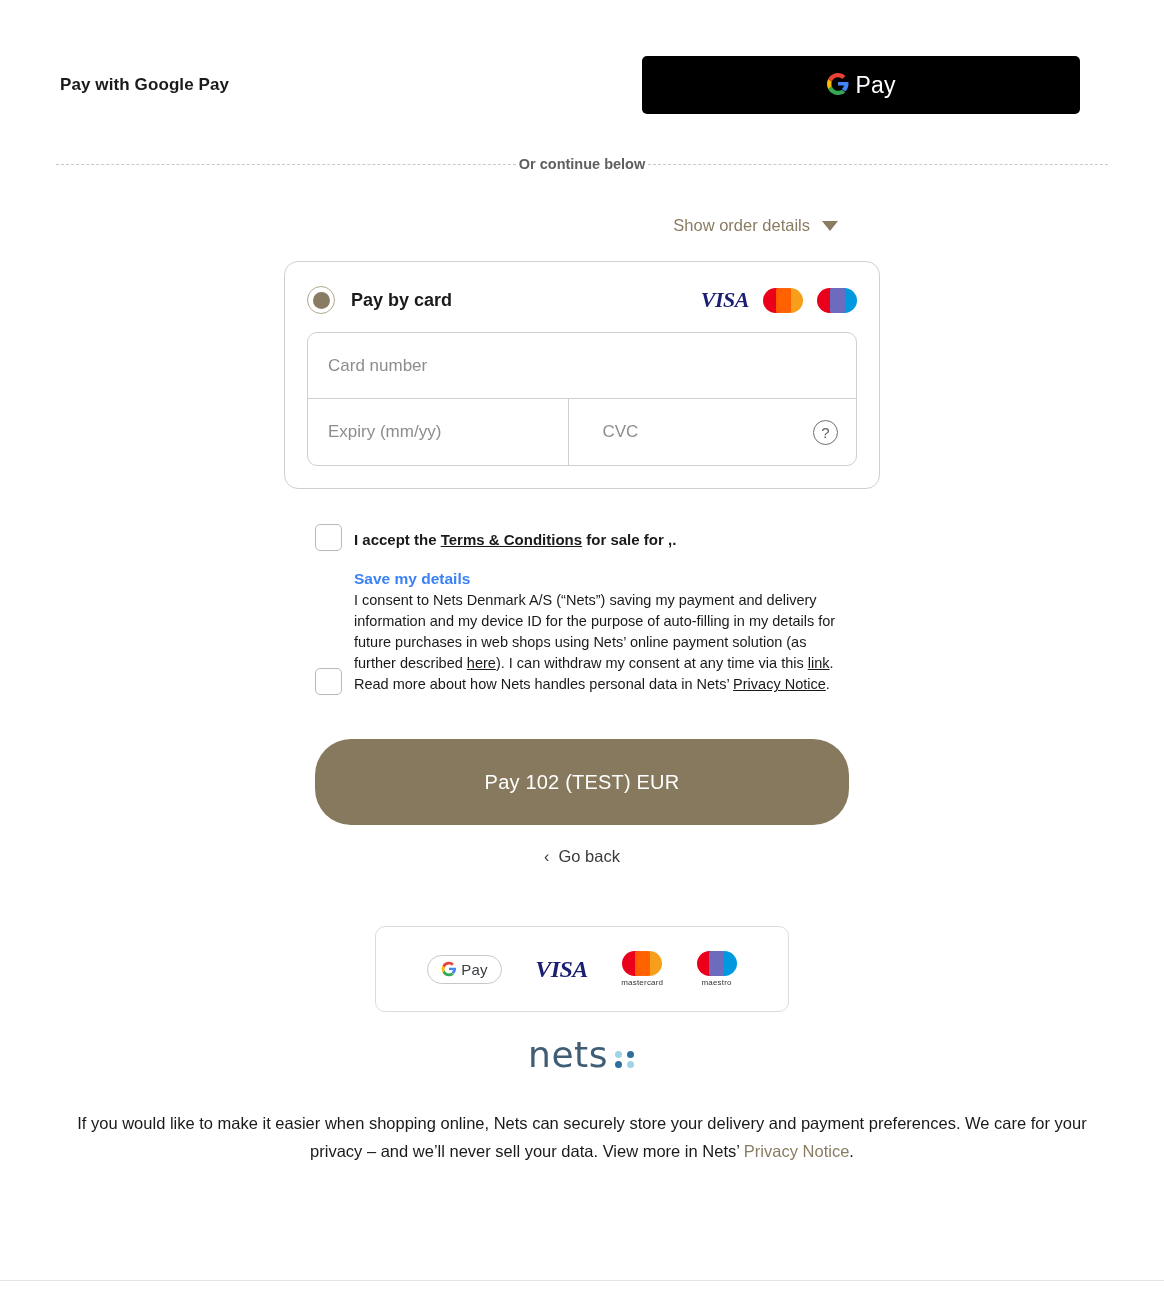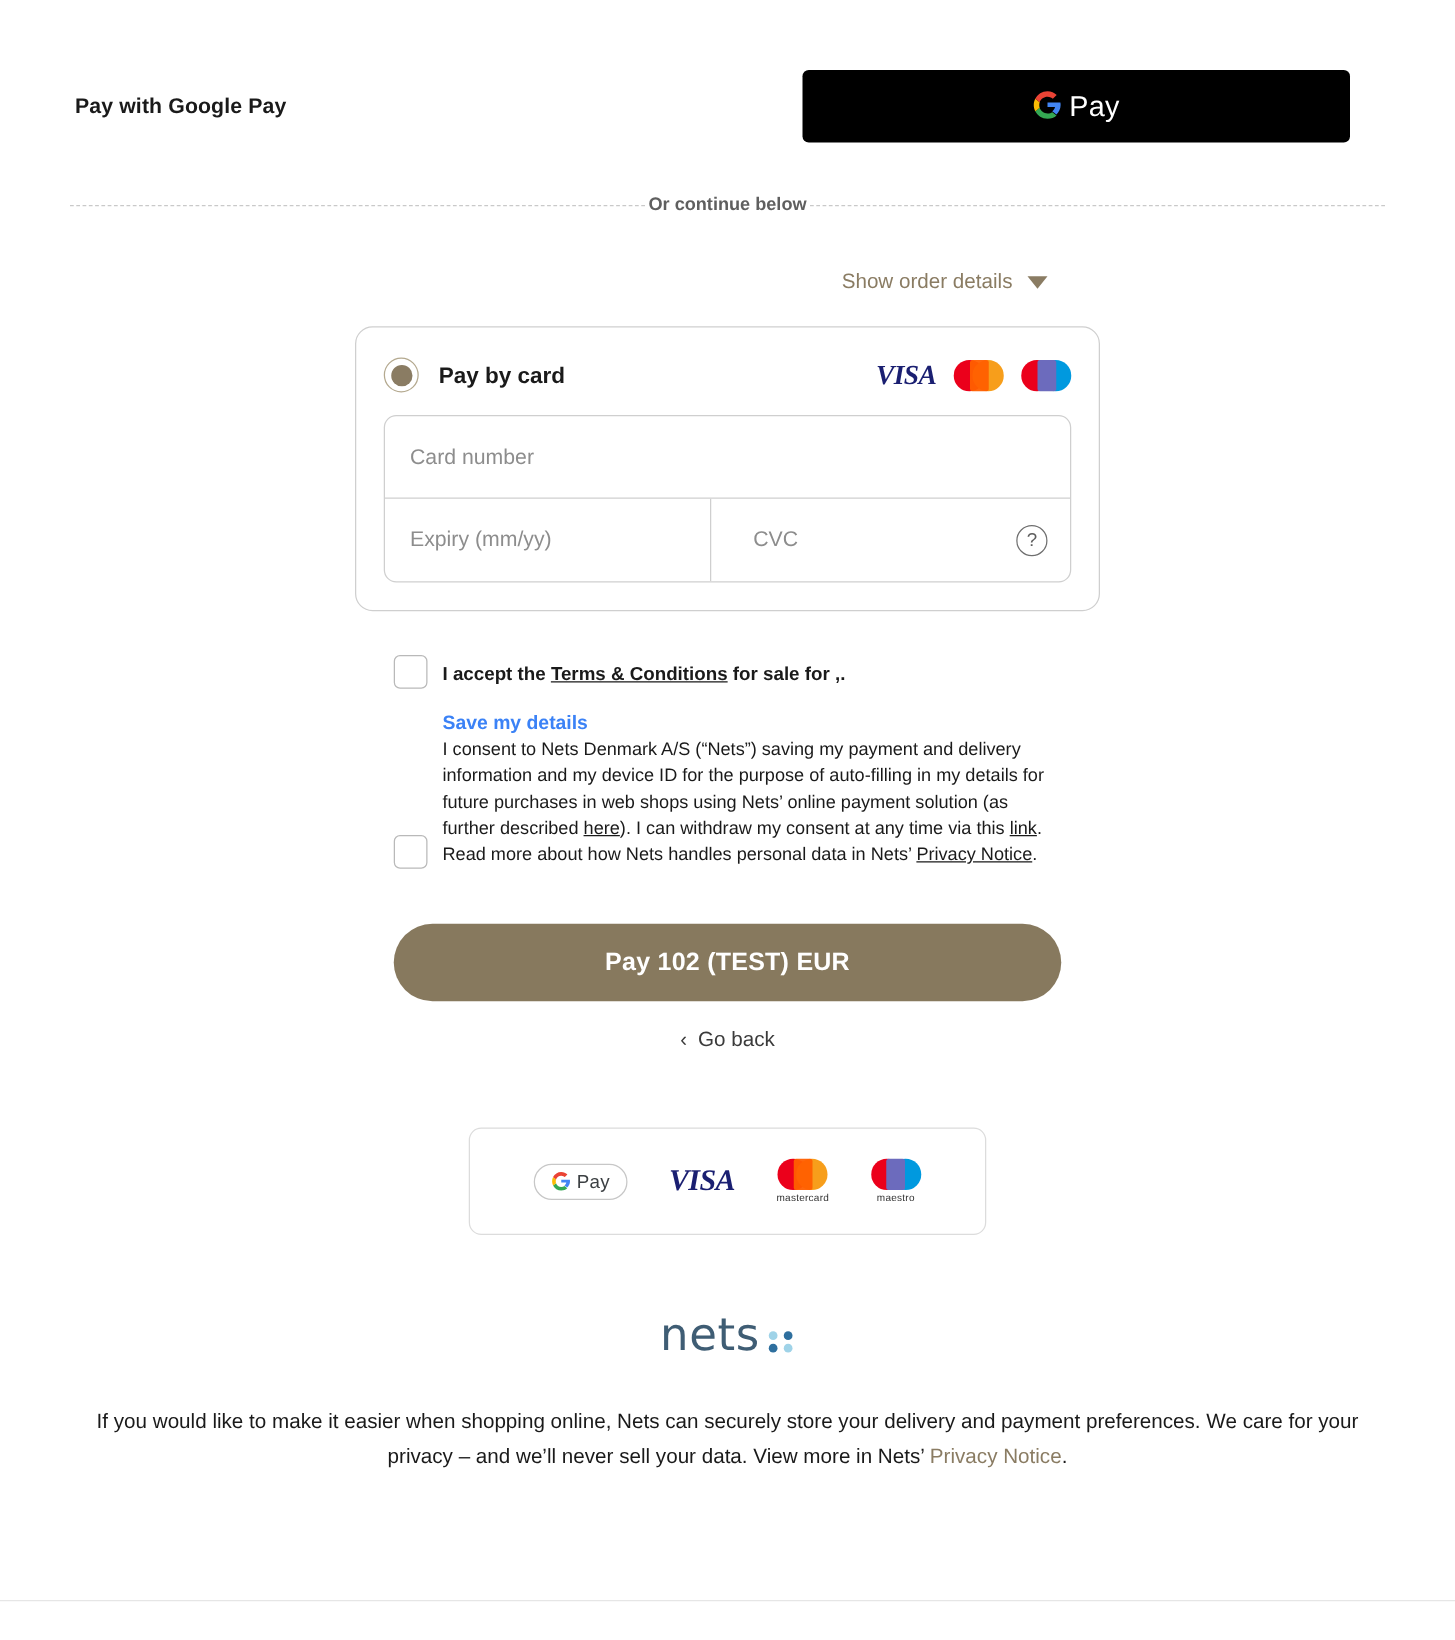--- a/index.html
+++ b/index.html
@@ -236,28 +236,28 @@
     line-height: 1.45;
     color: #1a1a1a;
     margin-top: 2px;
     max-width: 495px;
   }
 
   
   .pay-button {
     display: block;
     width: 534px;
-    height: 62px;
+    height: 86px;
     margin: 44px auto 0 auto;
     background: #87795e;
     color: #ffffff;
     border: none;
     border-radius: 36px;
     font-size: 20px;
-    font-weight: bold;
+    font-weight: normal;
     cursor: pointer;
     font-family: "Liberation Sans", sans-serif;
     letter-spacing: .2px;
   }
   .go-back {
     display: flex;
     justify-content: center;
     align-items: center;
     gap: 9px;
     margin-top: 22px;
@@ -296,21 +296,21 @@
   }
   .brand-stack { display: flex; flex-direction: column; align-items: center; gap: 2px; }
   .brand-caption { font-size: 8px; color: #333; letter-spacing: .2px; }
 
   
   .nets-logo {
     display: flex;
     justify-content: center;
     align-items: flex-end;
     gap: 7px;
-    margin-top: 60px;
+    margin-top: 22px;
   }
   .nets-word {
     font-size: 36px;
     color: #3f5d74;
     font-weight: 500;
     letter-spacing: .5px;
     font-family: "DejaVu Sans", sans-serif;
   }
   .nets-dots { display: grid; grid-template-columns: 9px 9px; gap: 3px; margin-bottom: 7px;}
   .nets-dots i { width: 7px; height: 7px; border-radius: 50%; display: block; }

